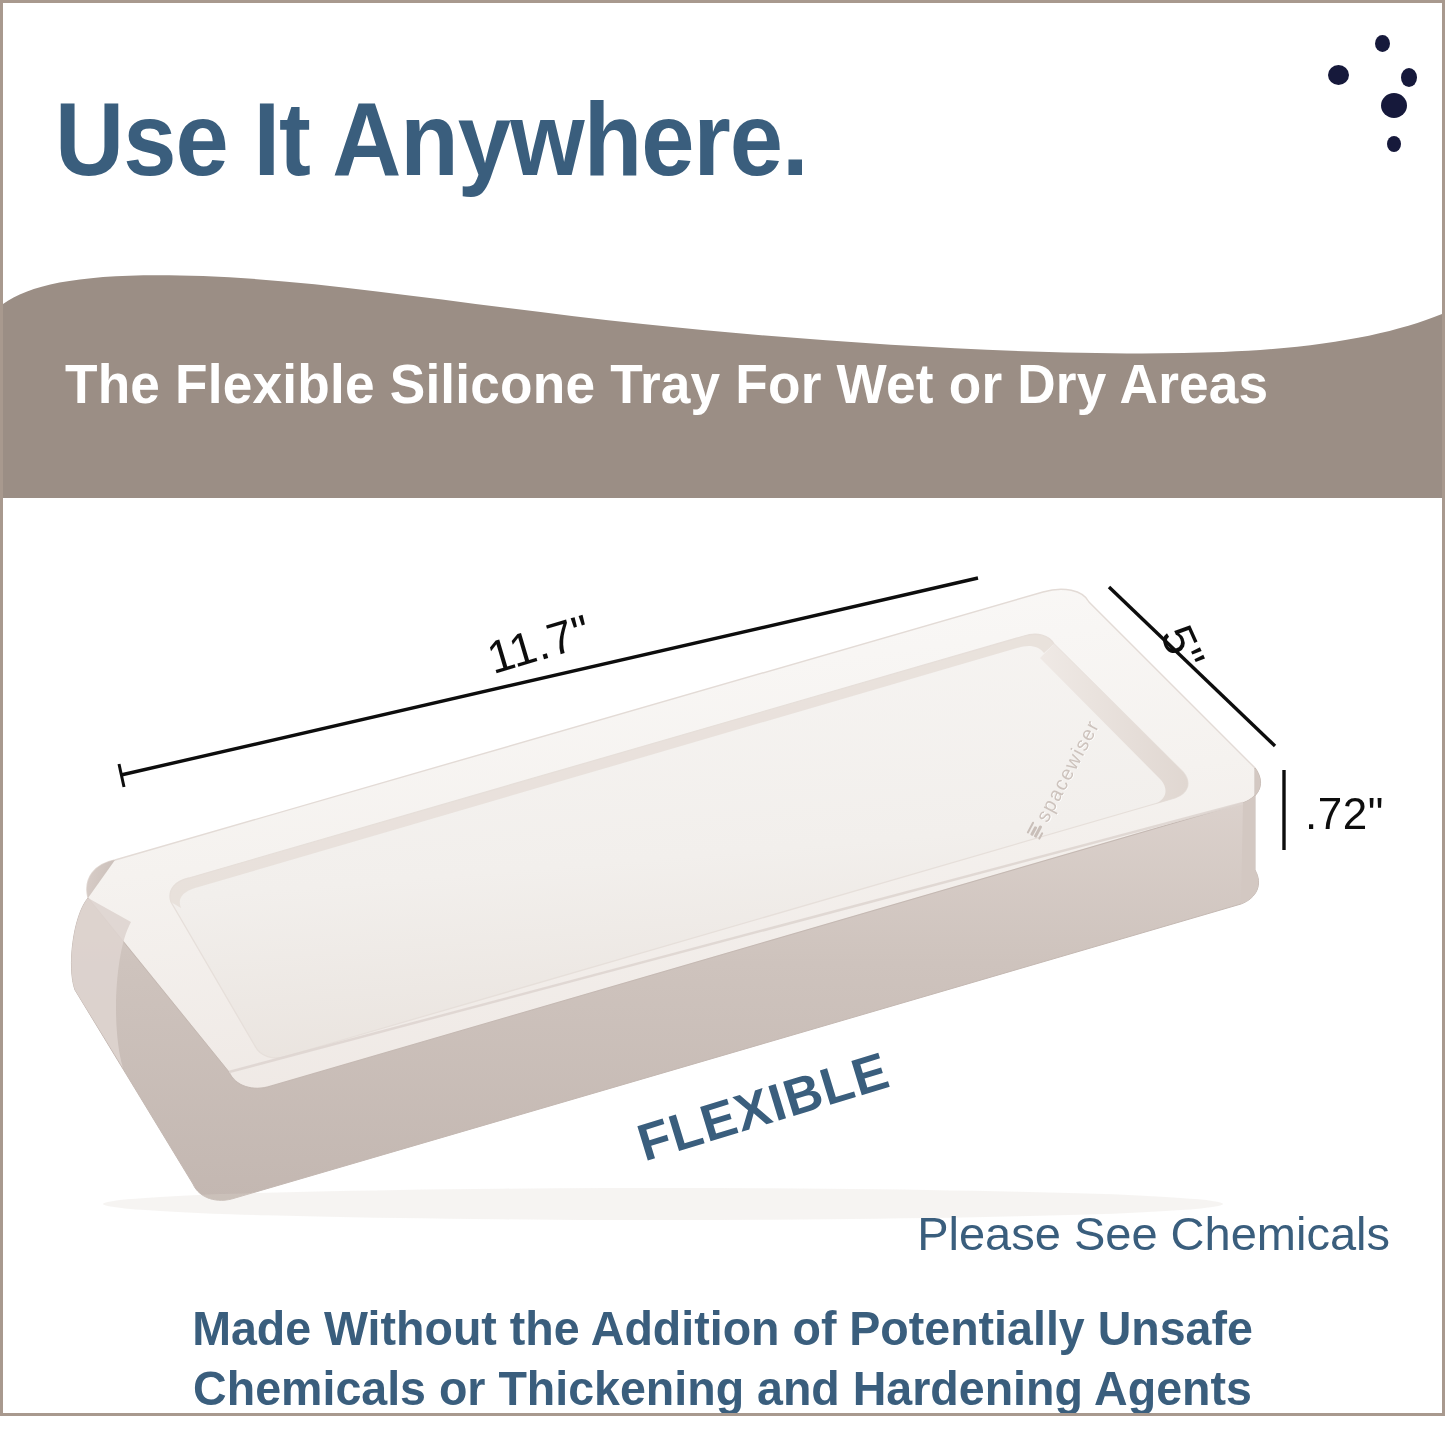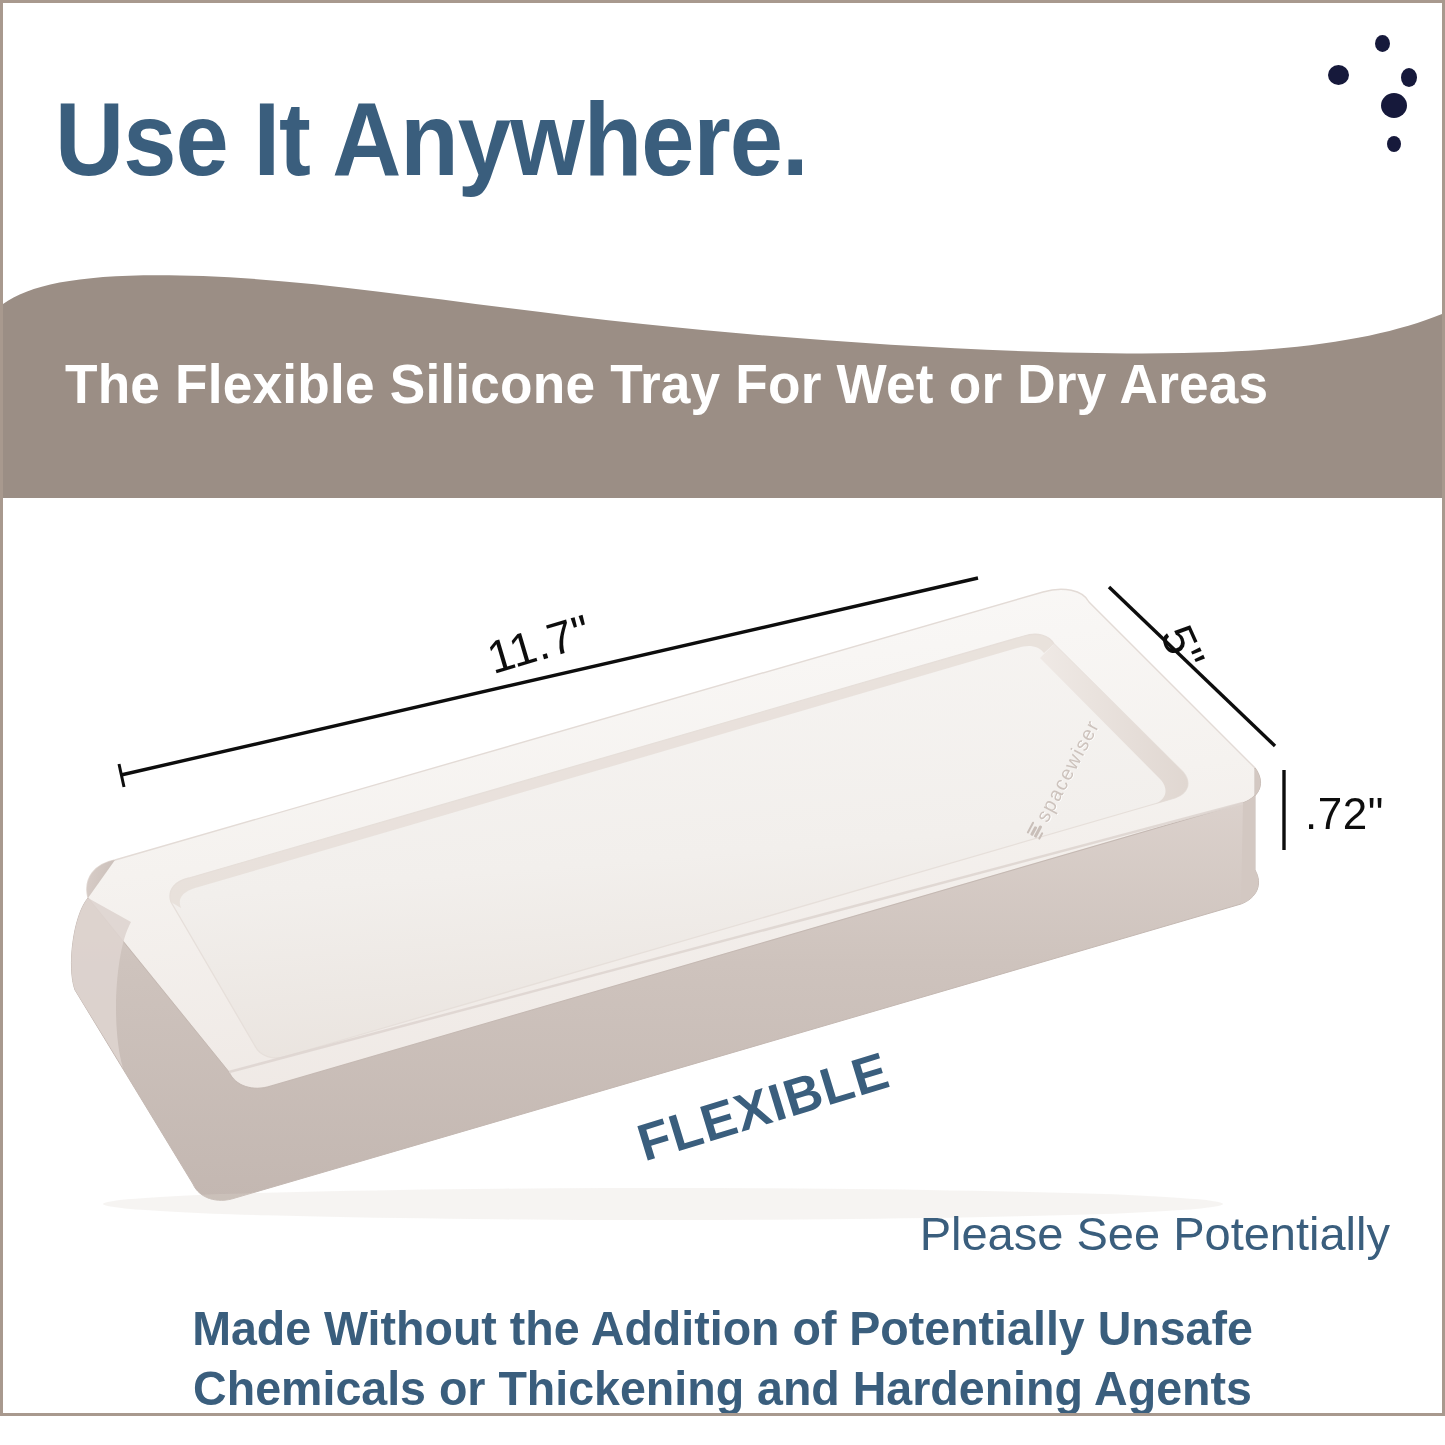--- a/index.html
+++ b/index.html
@@ -336,20 +336,20 @@
   </div>
 
   <div class="dim-label" id="dim-length">11.7"</div>
 
   <div class="dim-label" id="dim-width">5"</div>
 
   <div class="dim-label" id="dim-height">.72"</div>
 
   <div id="flexible">FLEXIBLE</div>
 
-  <div id="see-dimensions">Please See Potentially</div>
+  <div id="see-dimensions">Please See Chemicals</div>
 
   <div id="footer-copy">
     <div>Made Without the Addition of Potentially Unsafe</div>
     <div>Chemicals or Thickening and Hardening Agents</div>
   </div>
 
 </div>
 
 </body></html>

